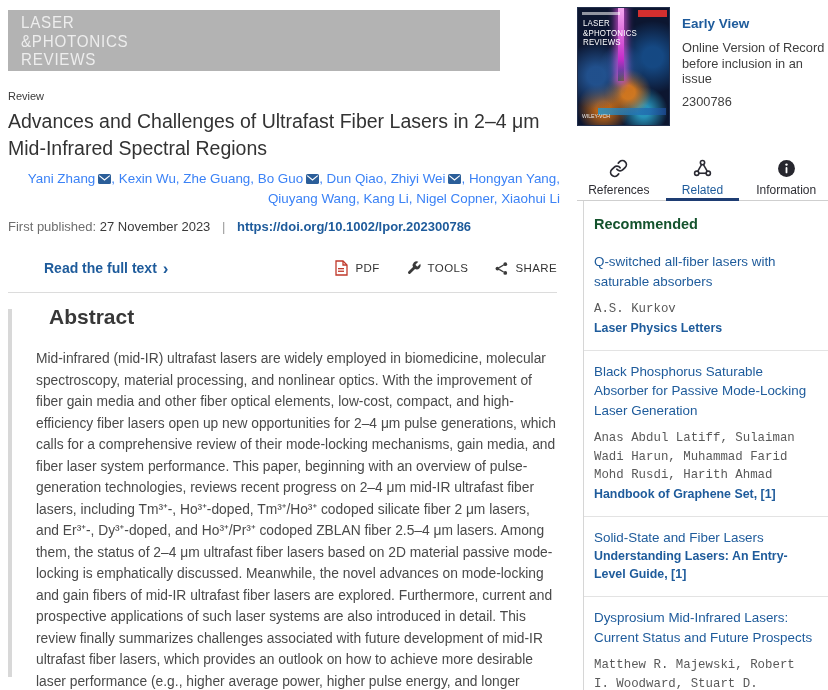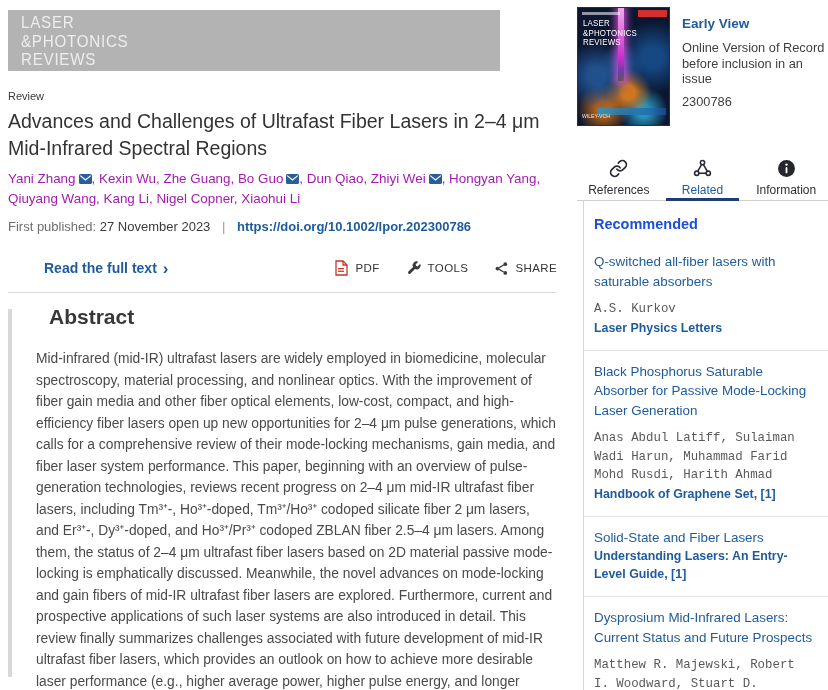--- a/index.html
+++ b/index.html
@@ -14,21 +14,21 @@
               background:#b3b3b3; padding:3px 0 0 13px; cursor:pointer; }
   .masthead .logo-line { display:block; color:#ededed; font-size:16.5px; line-height:18.5px;
               letter-spacing:0.8px; transform:scaleX(0.92); transform-origin:left center; }
 
   .category { position:absolute; left:0; top:90px; font-size:11px; color:#3a3a3a; }
 
   .title { position:absolute; left:0; top:108px; width:556px; font-size:19.5px; font-weight:normal;
            color:#333; line-height:26.5px; }
 
   .authors { position:absolute; left:0; top:169px; width:552px; font-size:13.4px;
-             color:#a21caf; line-height:20px; }
+             color:#3b82f6; line-height:20px;text-align:right; }
   .author { white-space:nowrap; cursor:pointer; }
   .author:not(:last-child)::after { content:", "; white-space:normal; }
   .env-icon { display:inline-block; vertical-align:-1px; margin-left:3px; cursor:pointer; }
 
   .pub-row { position:absolute; left:0; top:219px; font-size:13px; color:#3a3a3a; }
   .pub-label { color:#6e6e6e; }
   .pub-sep { color:#9a9a9a; margin:0 8px; }
   .doi { color:#1e5b9b; font-weight:bold; cursor:pointer; }
 
   .action-row { position:absolute; left:0; top:255px; width:549px; height:26px;
@@ -80,21 +80,21 @@
           display:flex; border-bottom:1px solid #cfcfcf; }
   .tab { flex:1; display:flex; flex-direction:column; align-items:center; justify-content:flex-start;
          gap:5px; position:relative; cursor:pointer; padding-top:2px; }
   .tab-label { font-size:12px; color:#2f2f35; }
   .tab.active .tab-label { color:#1e5b9b; }
   .tab.active::after { content:""; position:absolute; left:5px; right:5px; bottom:-2px;
                        height:4px; background:#1e3d73; }
 
   .panel { position:absolute; left:583px; top:201px; width:245px; height:489px;
            border-left:1px solid #d6d6d6; background:#fff; overflow:hidden; }
-  .rec-heading { margin:15px 0 9px 10px; font-size:14.5px; font-weight:bold; color:#1d4ed8; }
+  .rec-heading { margin:15px 0 9px 10px; font-size:14.5px; font-weight:bold; color:#14532d; }
   .rec-item { padding:11px 12px 13px 10px; border-bottom:1px solid #e3e3e3; }
   .rec-title { font-size:13.4px; color:#1e5b9b; line-height:19.5px; cursor:pointer; }
   .rec-authors { font-size:12.4px; color:#595959; line-height:18.5px; margin-top:9px;font-family:Liberation Mono, monospace; }
   .rec-source { font-size:12.4px; color:#1e5b9b; font-weight:bold; line-height:18px; cursor:pointer; }
 
   svg { display:block; }
 </style>
 </head>
 <body>
 

